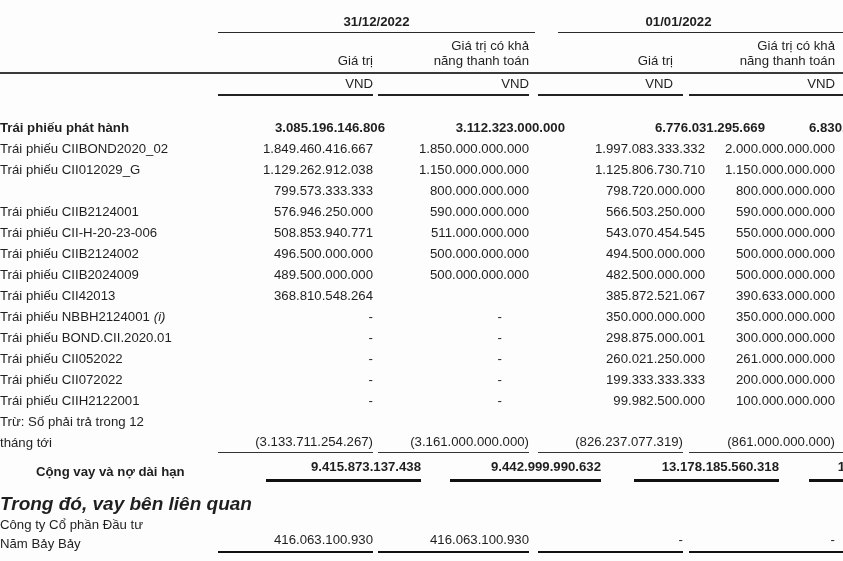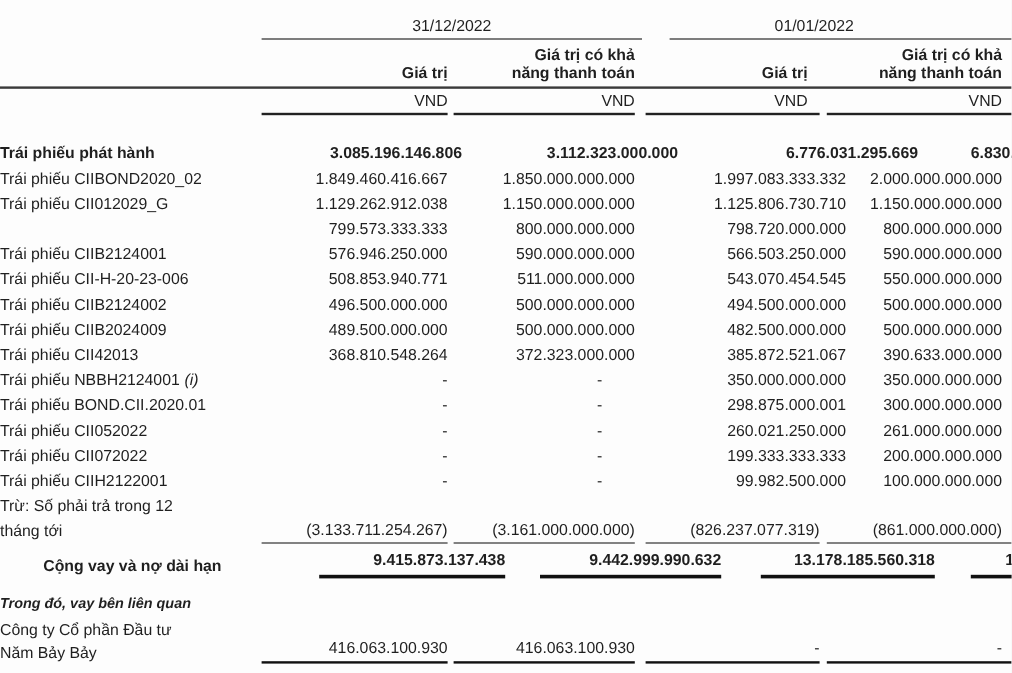--- a/index.html
+++ b/index.html
@@ -28,25 +28,26 @@
   .c4.vcell{padding-right:8px;}
 
   
   .hdr-dates{position:relative;height:33px;}
   .date-group{
     position:absolute;top:0;height:33px;
     display:flex;align-items:flex-end;justify-content:center;
     padding-bottom:3px;
     border-bottom:1.6px solid #2a2a2a;
     box-sizing:border-box;
+    font-weight:bold;
   }
   .date-g1{left:218px;width:317px;}
   .date-g2{left:558px;width:285px;padding-right:44px;}
   .sub-row{height:39px;line-height:14.5px;}
-  .sub-row .vcell{white-space:pre-line;padding-bottom:4px;font-weight:bold;}
+  .sub-row .vcell{white-space:pre-line;padding-bottom:4px;}
   .sub-row .c3{padding-right:10px;}
   .full-rule{height:1.5px;background:#3a3a3a;}
   .vnd-row{height:22px;}
   .vnd-row .vcell{border-bottom:2px solid #222;padding-bottom:3px;line-height:14px;}
   .vnd-row .c3{padding-right:10px;}
 
   
   .body-rows{margin-top:21px;}
   .drow{line-height:21px;}
   .drow.bold{font-weight:bold;gap:12px;}
@@ -55,21 +56,21 @@
   .dash-c2{transform:translateX(-27px);}
   .suffix{font-style:italic;font-weight:normal;margin-left:4px;}
   .rule-thin .vcell{border-bottom:1.4px solid #333;}
   .rule-thick .vcell{border-bottom:3px solid #111;padding-bottom:2px;}
   .rule-thick{padding-top:3px;padding-left:36px;}
   .rule-medium .vcell{border-bottom:2.4px solid #111;padding-bottom:2px;}
 
   
   .rel-heading{
     font-weight:bold;font-style:italic;
-    margin:13px 0 2px 0;font-size:12px;line-height:17px;
+    margin:13px 0 2px 0;font-size:19px;line-height:17px;
   }
   .rel-rows .drow{line-height:19px;margin-top:3px;}
 </style>
 </head>
 <body>
 
 <div class="page">
 
   <div class="hdr-dates">
     <div class="date-group date-g1">31/12/2022</div>
@@ -146,21 +147,20 @@
       <div class="grid drow">
         <div class="lbl">Trái phiếu CIIB2024009</div>
         <div class="vcell c1">489.500.000.000</div>
         <div class="vcell c2">500.000.000.000</div>
         <div class="vcell c3">482.500.000.000</div>
         <div class="vcell c4">500.000.000.000</div>
       </div>
       <div class="grid drow">
         <div class="lbl">Trái phiếu CII42013</div>
         <div class="vcell c1">368.810.548.264</div>
-        <div class="vcell c2">372.323.000.000</div>
         <div class="vcell c3">385.872.521.067</div>
         <div class="vcell c4">390.633.000.000</div>
       </div>
       <div class="grid drow">
         <div class="lbl">Trái phiếu NBBH2124001<span class="suffix">(i)</span></div>
         <div class="vcell c1">-</div>
         <div class="vcell c2 dash-c2">-</div>
         <div class="vcell c3">350.000.000.000</div>
         <div class="vcell c4">350.000.000.000</div>
       </div>

